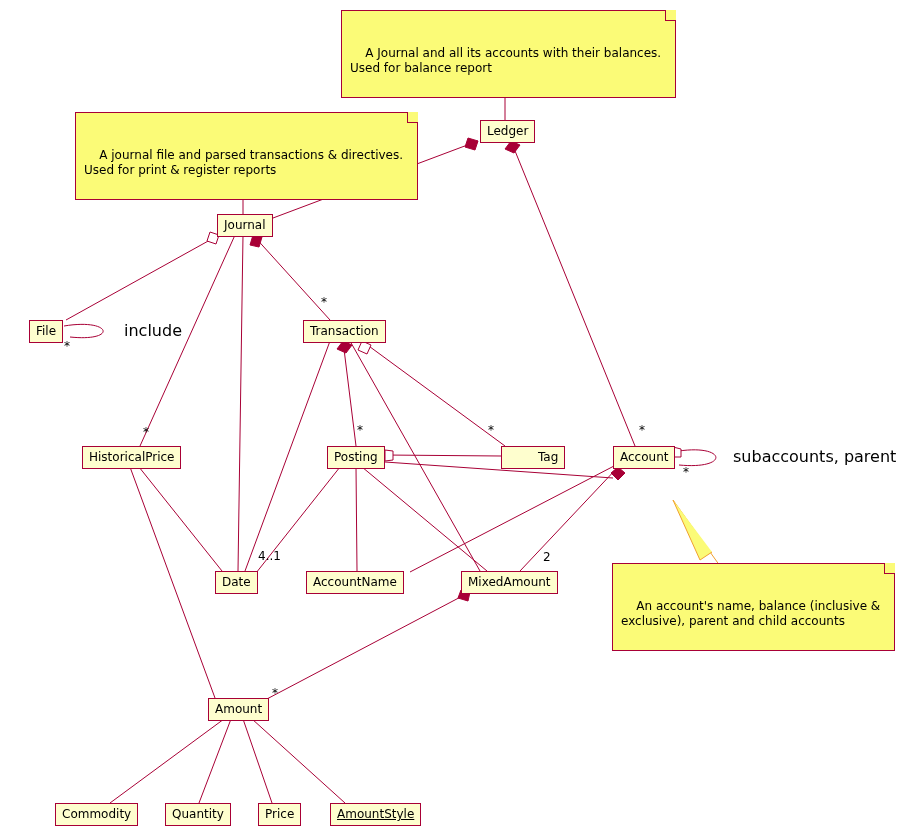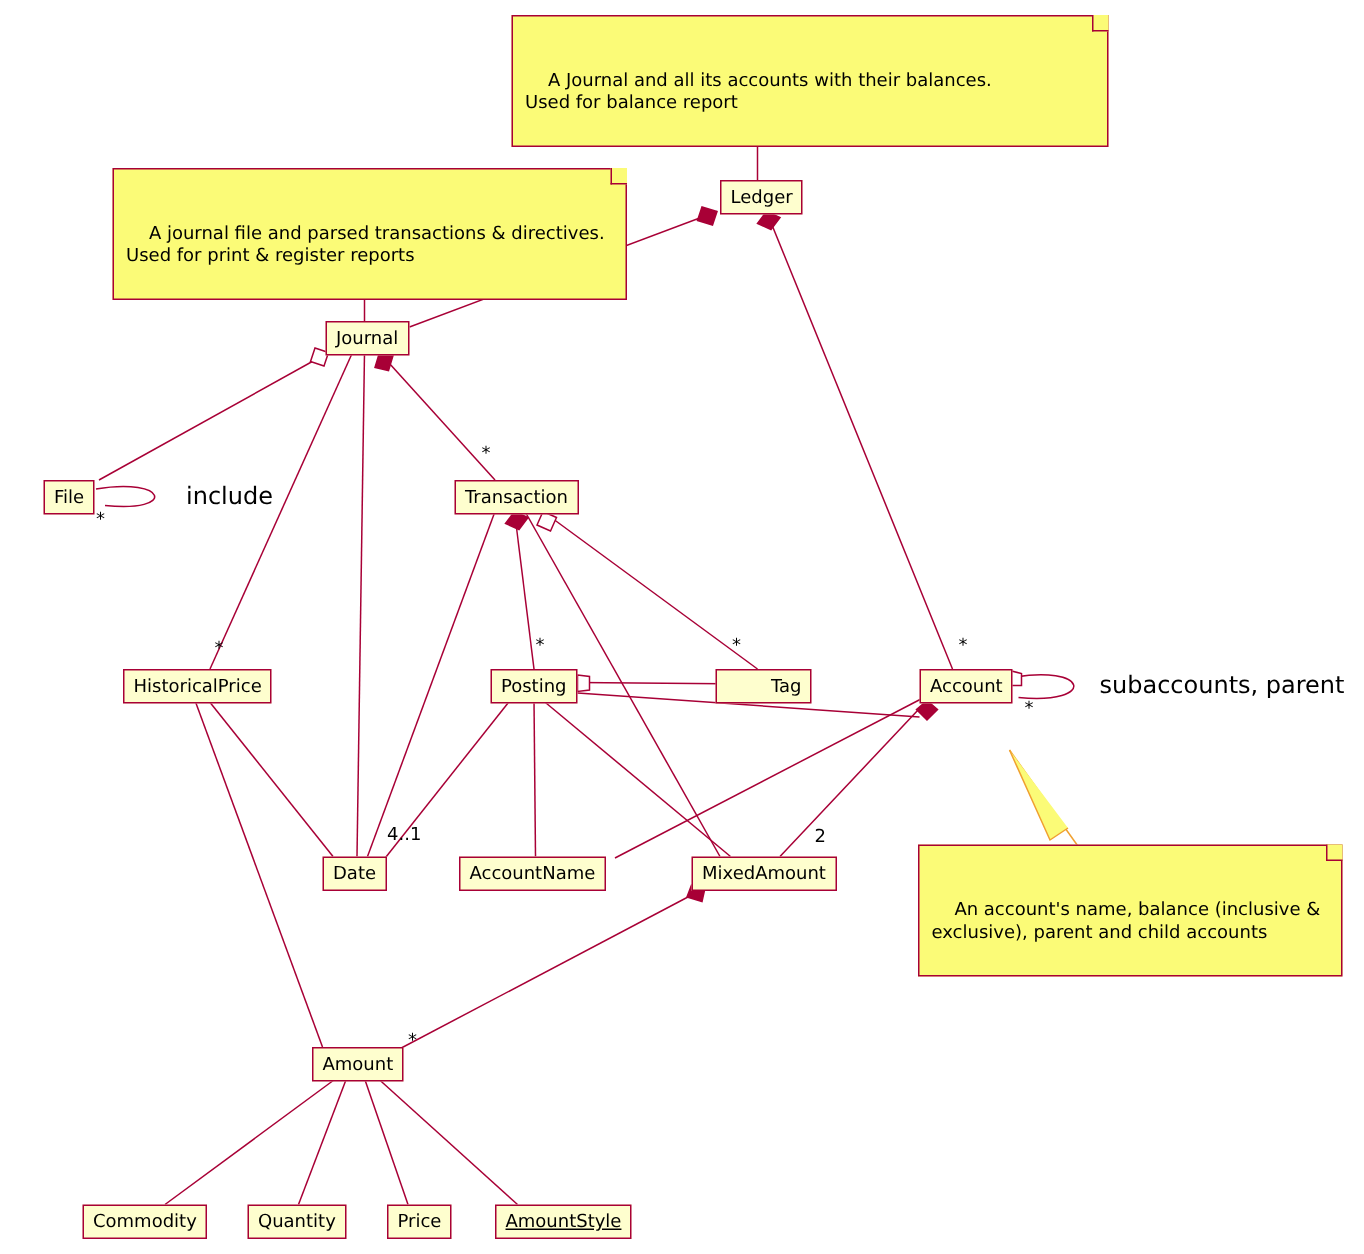--- a/index.html
+++ b/index.html
@@ -145,32 +145,32 @@
       <line x1="252" y1="719" x2="345" y2="803"></line>
     </g>
   </svg>
 
   <div class="cls" style="left:480px;top:120px;"><span>Ledger</span></div>
   <div class="cls" style="left:217px;top:214px;"><span>Journal</span></div>
   <div class="cls" style="left:29px;top:320px;"><span>File</span></div>
   <div class="cls" style="left:303px;top:320px;"><span>Transaction</span></div>
   <div class="cls" style="left:82px;top:446px;"><span>HistoricalPrice</span></div>
   <div class="cls" style="left:327px;top:446px;"><span>Posting</span></div>
-  <div class="cls" style="left:477px;top:446px;padding-left:36px;"><span>Tag</span></div>
+  <div class="cls" style="left:501px;top:446px;padding-left:36px;"><span>Tag</span></div>
   <div class="cls" style="left:613px;top:446px;"><span>Account</span></div>
   <div class="cls" style="left:215px;top:571px;"><span>Date</span></div>
   <div class="cls" style="left:306px;top:571px;"><span>AccountName</span></div>
   <div class="cls" style="left:461px;top:571px;"><span>MixedAmount</span></div>
   <div class="cls" style="left:208px;top:698px;"><span>Amount</span></div>
   <div class="cls" style="left:55px;top:803px;"><span>Commodity</span></div>
   <div class="cls" style="left:165px;top:803px;"><span>Quantity</span></div>
   <div class="cls" style="left:258px;top:803px;"><span>Price</span></div>
   <div class="cls" style="left:330px;top:803px;text-decoration:underline;"><span>AmountStyle</span></div>
 
-  <div class="note" style="left:341px;top:10px;width:398px;">
+  <div class="note" style="left:341px;top:10px;width:335px;">
     <span class="fold"></span>
     <span>A Journal and all its accounts with their balances.
 Used for balance report</span>
   </div>
   <div class="note" style="left:75px;top:112px;width:343px;">
     <span class="fold"></span>
     <span>A journal file and parsed transactions &amp; directives.
 Used for print &amp; register reports</span>
   </div>
   <div class="note" style="left:612px;top:563px;width:283px;">

